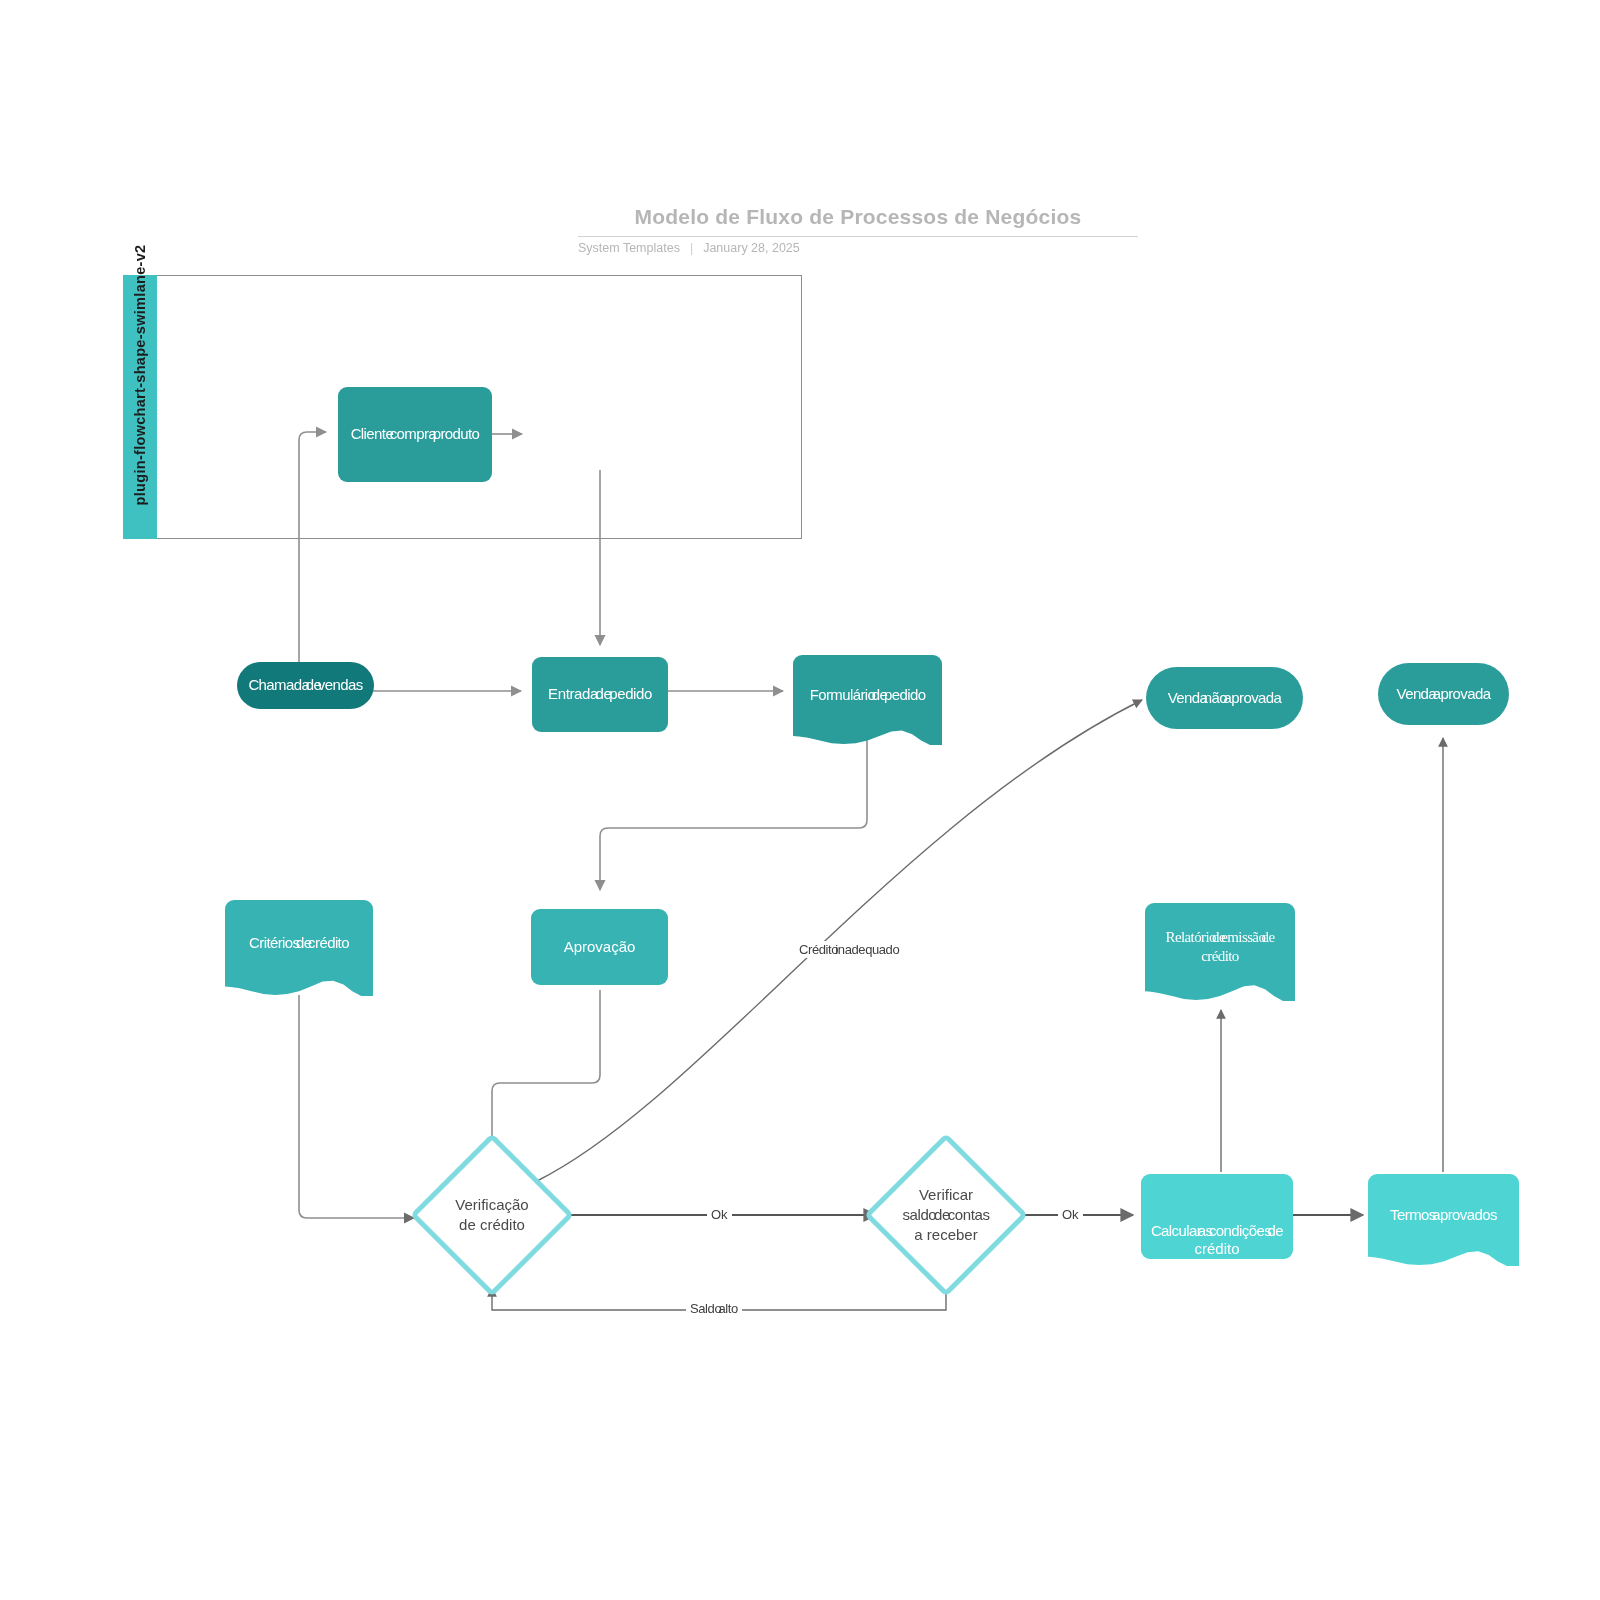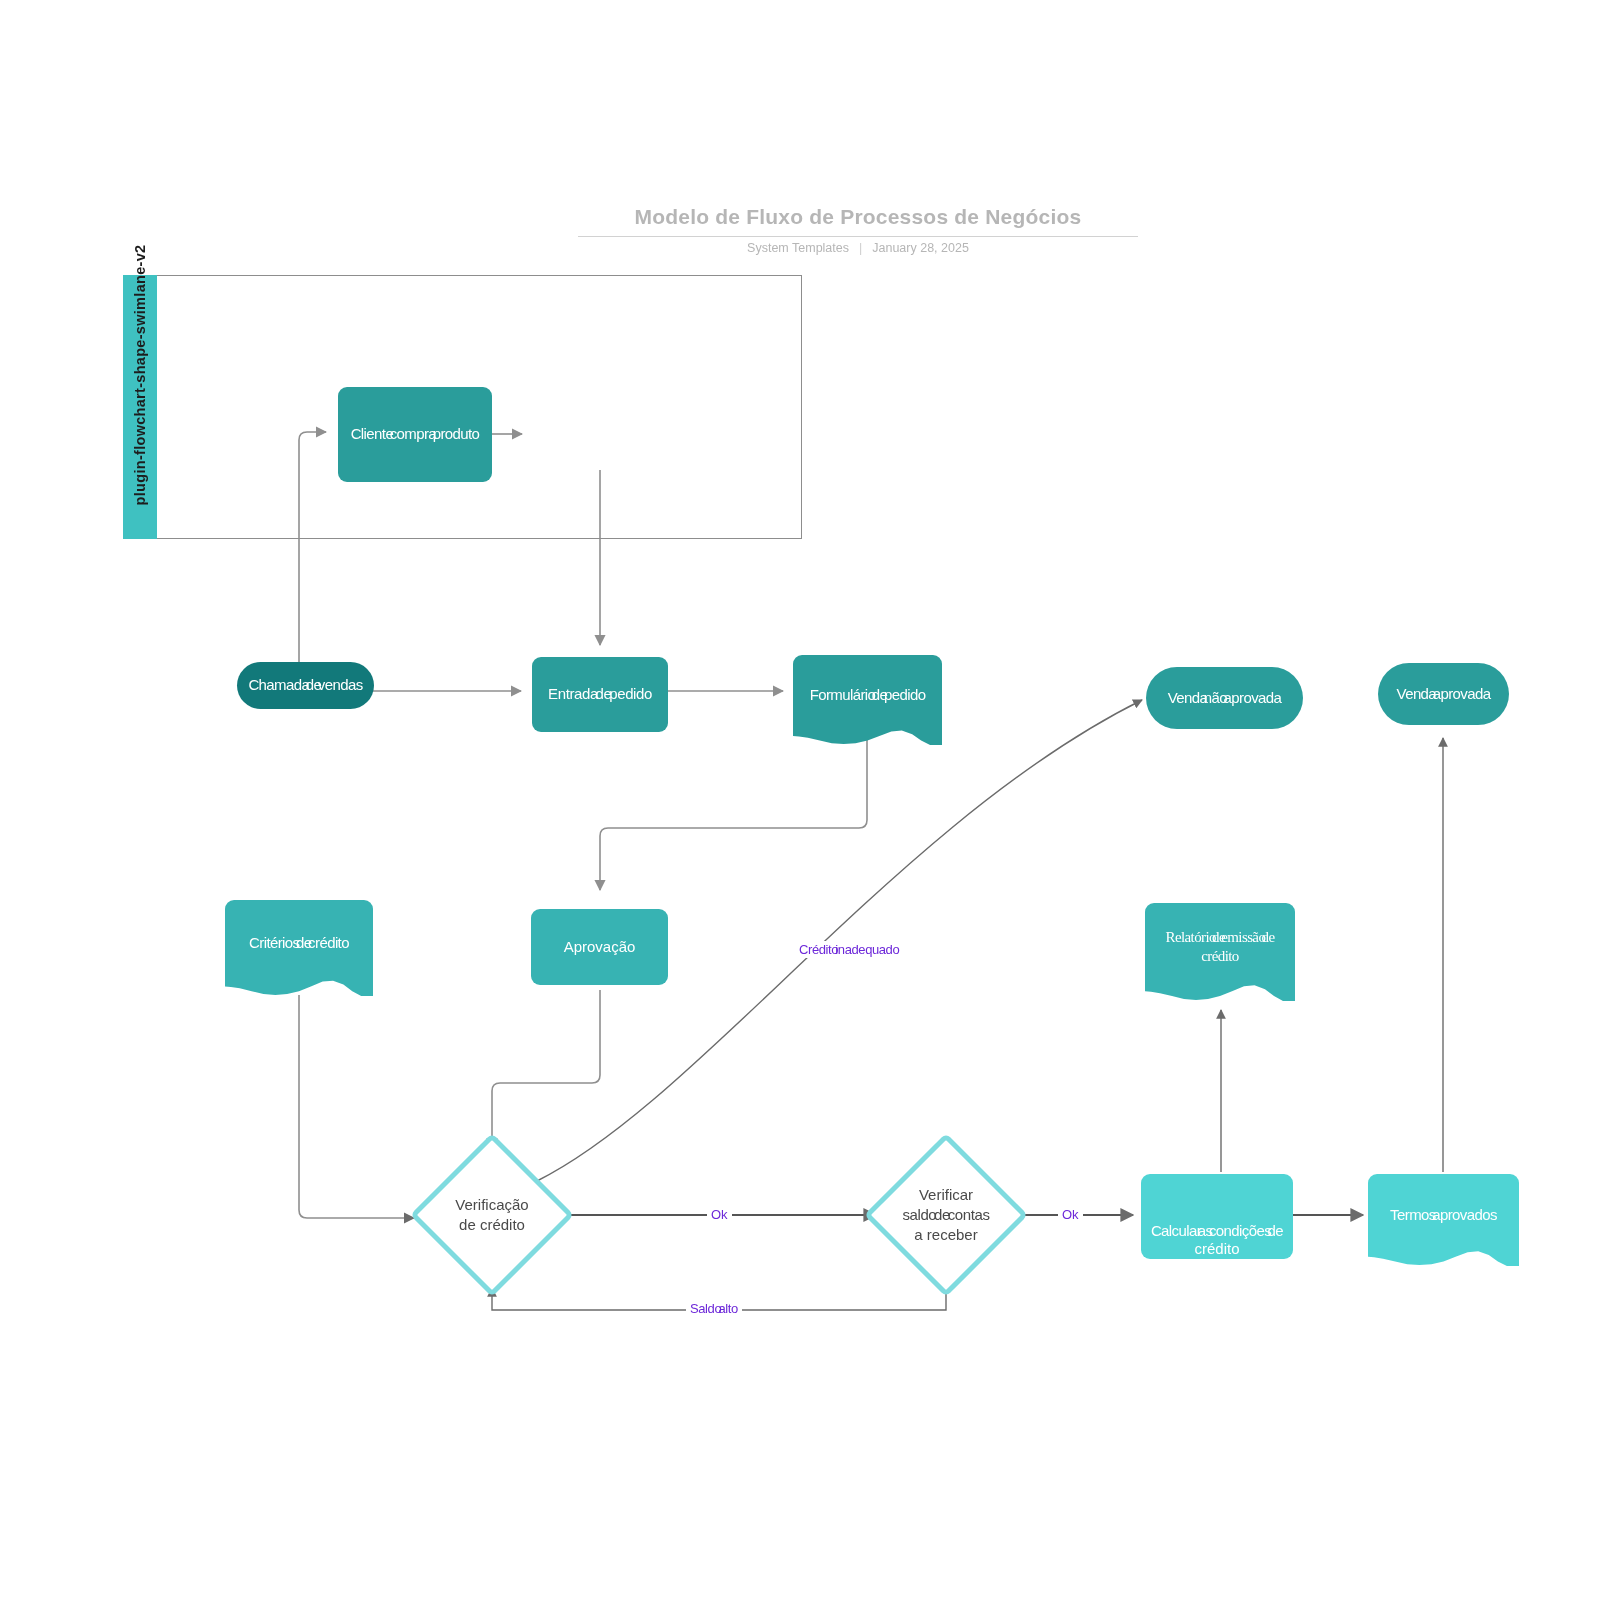--- a/index.html
+++ b/index.html
@@ -37,21 +37,20 @@
     top: 236px;
     width: 560px;
     height: 1px;
     background: #d2d2d2;
   }
   .doc-sub {
     position: absolute;
     left: 578px;
     top: 241px;
     width: 560px;
-    text-align: center;
     font-size: 12.5px;
     color: #b6b6b6;
     white-space: nowrap;
   }
   .doc-sub .sep {
     display: inline-block;
     margin: 0 10px;
     color: #cfcfcf;
   }
 
@@ -152,21 +151,21 @@
     z-index: 2;
     font-size: 15px;
     line-height: 1.32;
     color: #4a4a4a;
   }
 
   
   .edge-label {
     position: absolute;
     font-size: 13px;
-    color: #6d28d9;
+    color: #404040;
     background: #ffffff;
     padding: 1px 4px;
     white-space: nowrap;
   }
 
   svg.wires {
     position: absolute;
     left: 0; top: 0;
     width: 1600px;
     height: 1600px;

